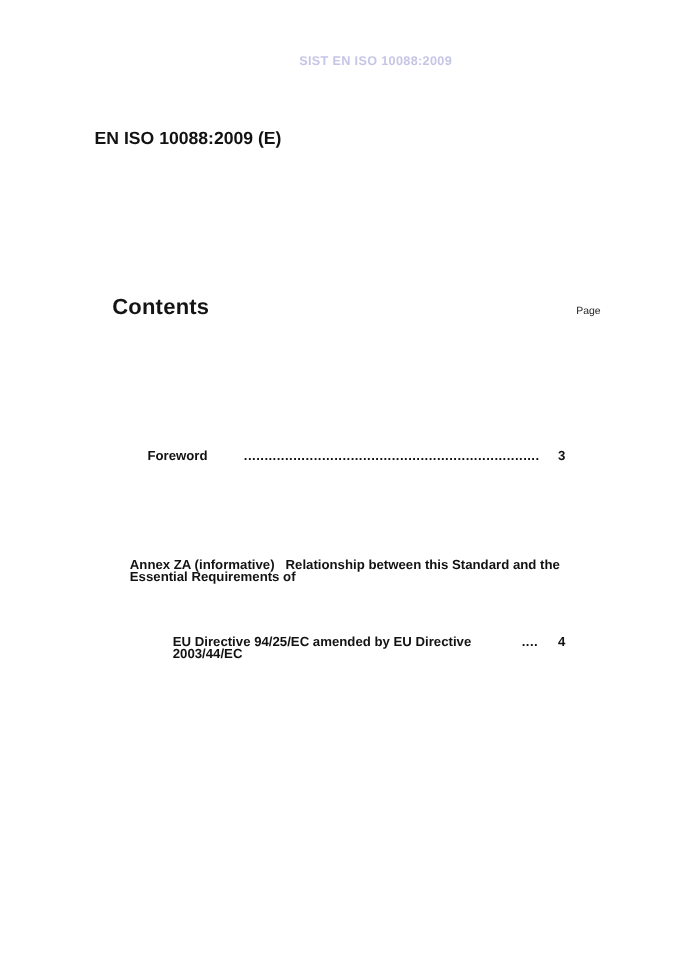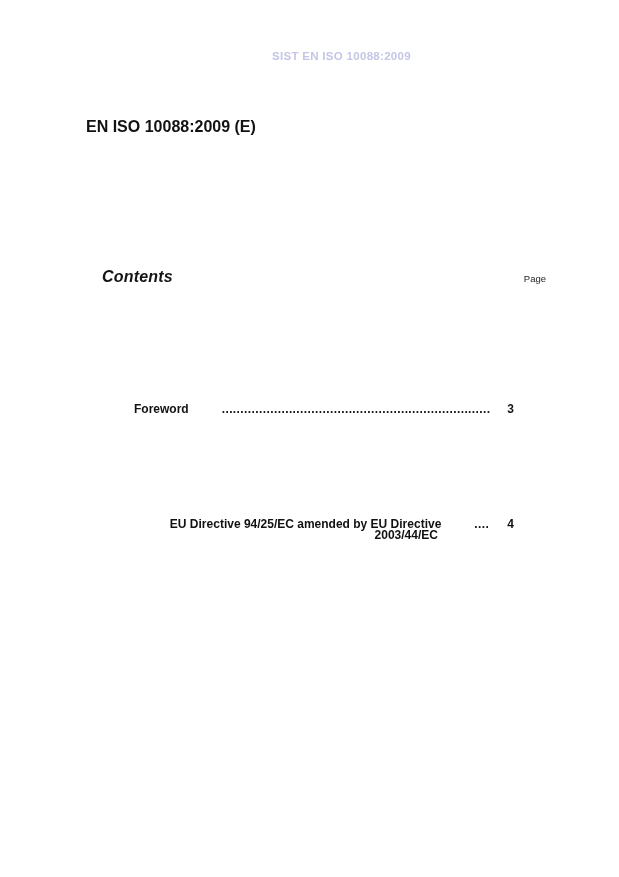--- a/index.html
+++ b/index.html
@@ -40,24 +40,23 @@
   
   .contents-row {
     margin-top: 84px;
     padding-left: 38px;
     padding-right: 73px;
     display: flex;
     align-items: baseline;
     justify-content: space-between;
   }
   .contents-title {
-    font-size: 16px;
+    font-size: 20px;
     font-weight: bold;
     letter-spacing: 0.2px;
-    font-style: italic;
   }
   .page-col-label {
     font-size: 9.5px;
     font-weight: normal;
     color: #222;
   }
 
   
   .toc {
     margin-top: 22px;
@@ -78,21 +77,21 @@
     flex: 1;
     overflow: hidden;
     white-space: nowrap;
     margin: 0 1px;
   }
   .toc-lead::after {
     content: "....................................................................................................................................................................................................................................................................";
     letter-spacing: 0.4px;
   }
   .toc-wrap-line { line-height: 11px; white-space: pre-wrap; }
-  .toc-indent { padding-left: 39px; text-align: right; }
+  .toc-indent { padding-left: 39px; }
   .toc-page { font-weight: bold; }
 
   
   .footer-page-number {
     position: absolute;
     left: 38px;
     top: 834px;
     font-size: 9.5px;
     font-weight: bold;
   }
@@ -115,20 +114,21 @@
 
     <div class="toc-entry">
       <div class="toc-line">
         <span class="toc-text">Foreword</span>
         <span class="toc-lead"></span>
         <span class="toc-page">3</span>
       </div>
     </div>
 
     <div class="toc-entry">
+      <div class="toc-wrap-line">Annex ZA (informative)   Relationship between this Standard and the Essential Requirements of</div>
       <div class="toc-line toc-indent">
         <span class="toc-text">EU Directive 94/25/EC amended by EU Directive 2003/44/EC </span>
         <span class="toc-lead"></span>
         <span class="toc-page">4</span>
       </div>
     </div>
 
   </div>
 
   <div class="footer-page-number">2</div>

